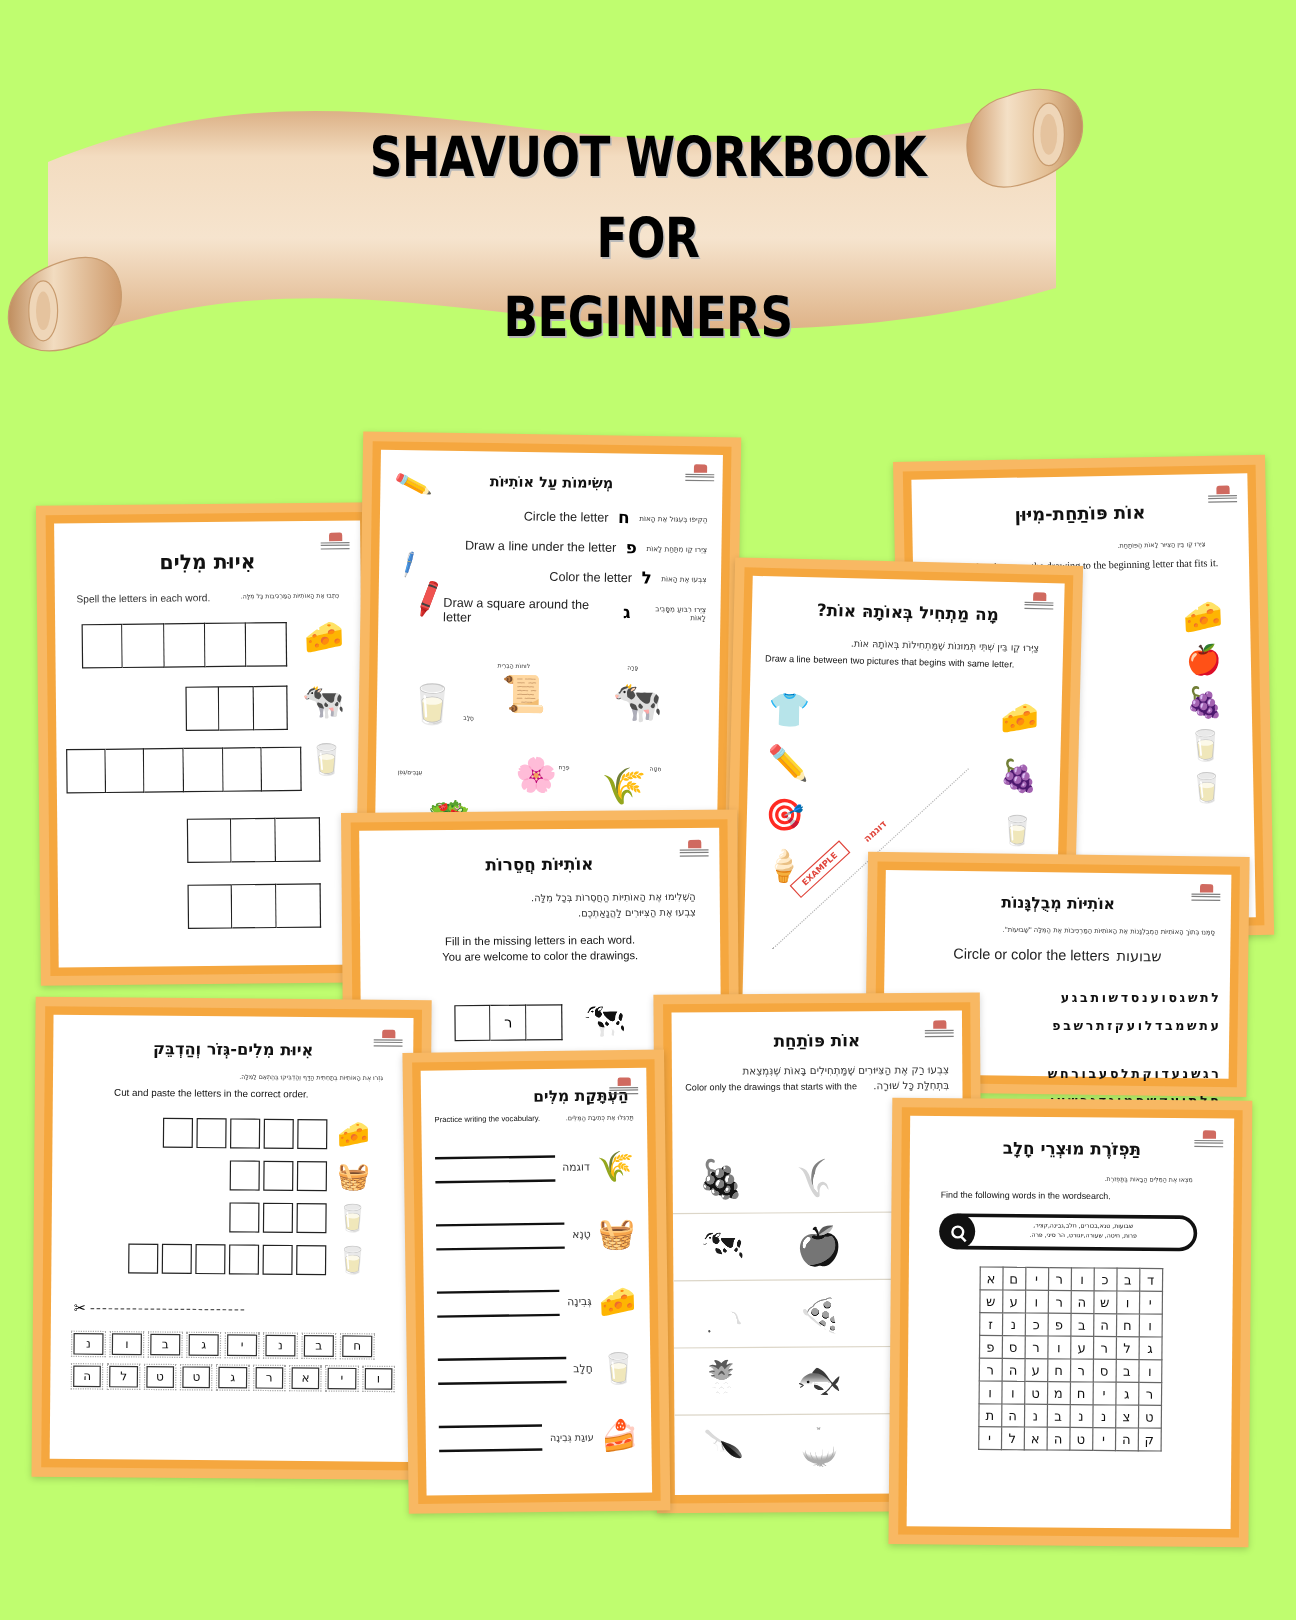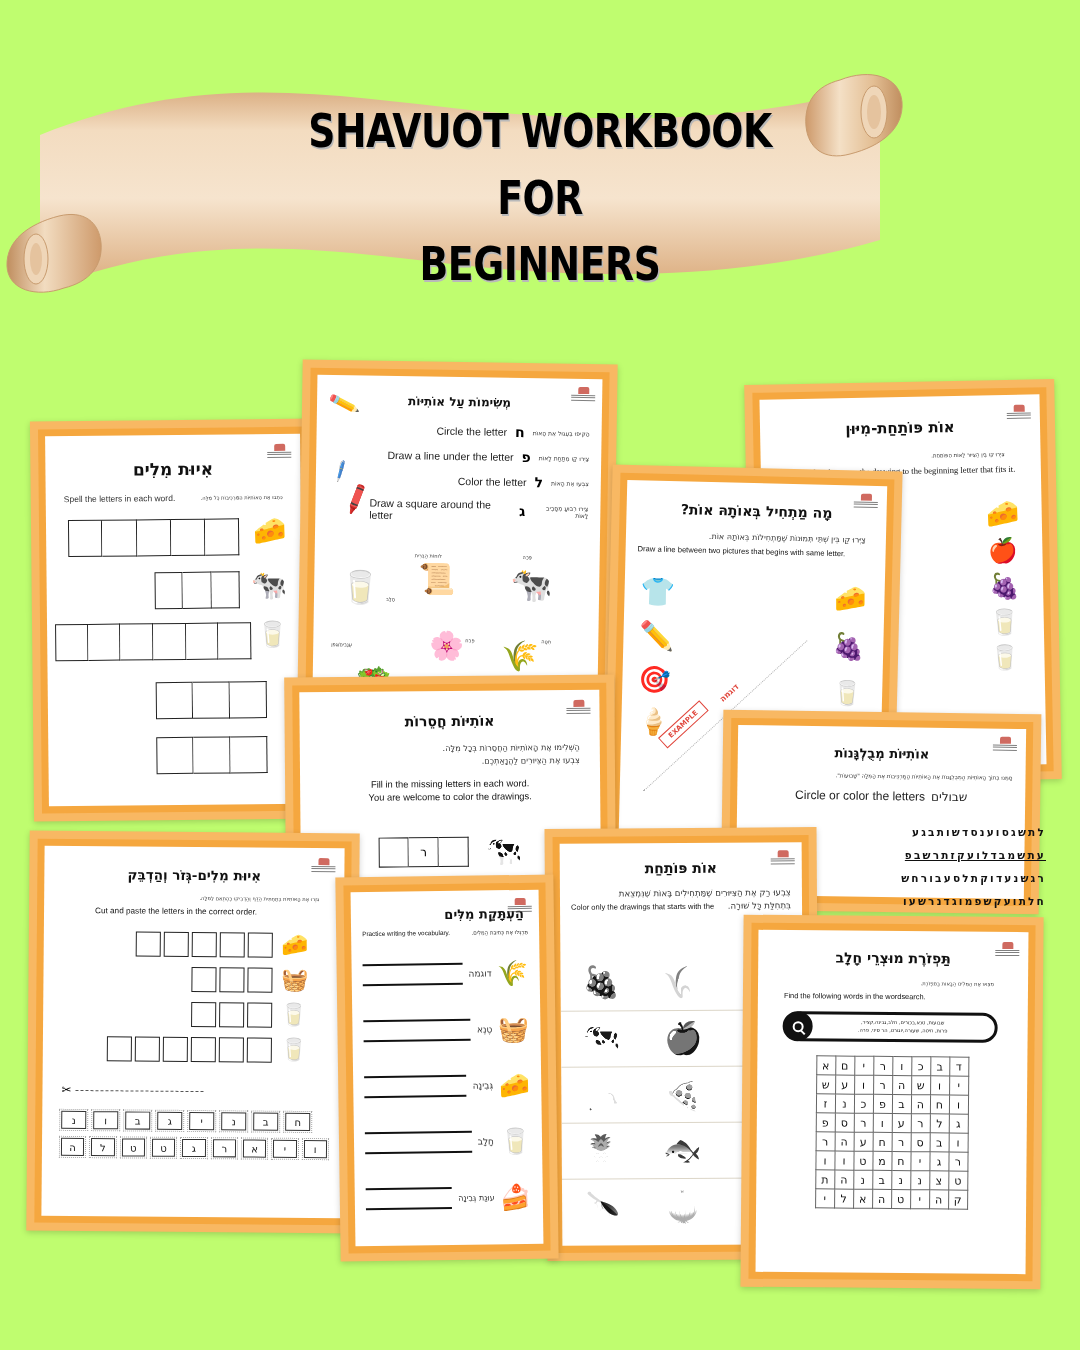--- a/index.html
+++ b/index.html
@@ -472,29 +472,29 @@
           <div class="llines">
             <i></i>
             <i></i>
             <i></i>
           </div>
     </div>
     <div class="wtitle" style="font-size:13px; margin-top:6px;">אוֹתִיּוֹת מְבֻלְגָּנוֹת</div>
     <div class="sub-he" style="font-size:5.6px; margin-top:12px;">סַמְּנוּ בְּתוֹךְ הָאוֹתִיּוֹת הַמְבֻלְגָּנוֹת אֶת הָאוֹתִיּוֹת הַמַּרְכִּיבוֹת אֶת הַמִּלָּה "שָׁבוּעוֹת".</div>
     <div style="display:flex; align-items:center; justify-content:center; gap:6px; margin-top:10px;">
       <span style="font-size:12px; color:#222;">Circle or color the letters</span>
-      <span style="font-size:12px; color:#222; font-family:'DejaVu Sans',sans-serif;">שבולים</span>
-    </div>
-  </div>
-    </div>
-</div>
-
-<div style="position:absolute; left:756px; top:826px; width:290px; height:92px; overflow:hidden;">
+      <span style="font-size:12px; color:#222; font-family:'DejaVu Sans',sans-serif;">שבועות</span>
+    </div>
+  </div>
+    </div>
+</div>
+
+<div style="position:absolute; left:728px; top:826px; width:290px; height:92px; overflow:hidden;">
   <div class="mixrow" style="margin-bottom:11px;">לתשגסוענסדשותבגע</div>
-  <div class="mixrow" style="margin-bottom:11px;text-decoration:underline;">עתשמבדלועקזתרשבפ</div>
+  <div class="mixrow" style="margin-bottom:28px;">עתשמבדלועקזתרשבפ</div>
   <div class="mixrow" style="margin-bottom:11px;">רגשנעדוקתלסעבורחש</div>
   <div class="mixrow">חלתועקשפמוגדנרשעו</div>
 </div>
 
 <div class="sheet" style="left: 546px; top: 828px; width: 272px; height: 432px; transform: rotate(-0.4deg); background: rgb(248, 184, 99);">
   <div class="sheet-inner-frame" style="background: rgb(245, 167, 63);">
       <div class="sheet-page" style="padding:11px;">
     <div class="logo" style="right:6px; top:8px;">
       <div class="lroof"></div>
           <div class="llines">

